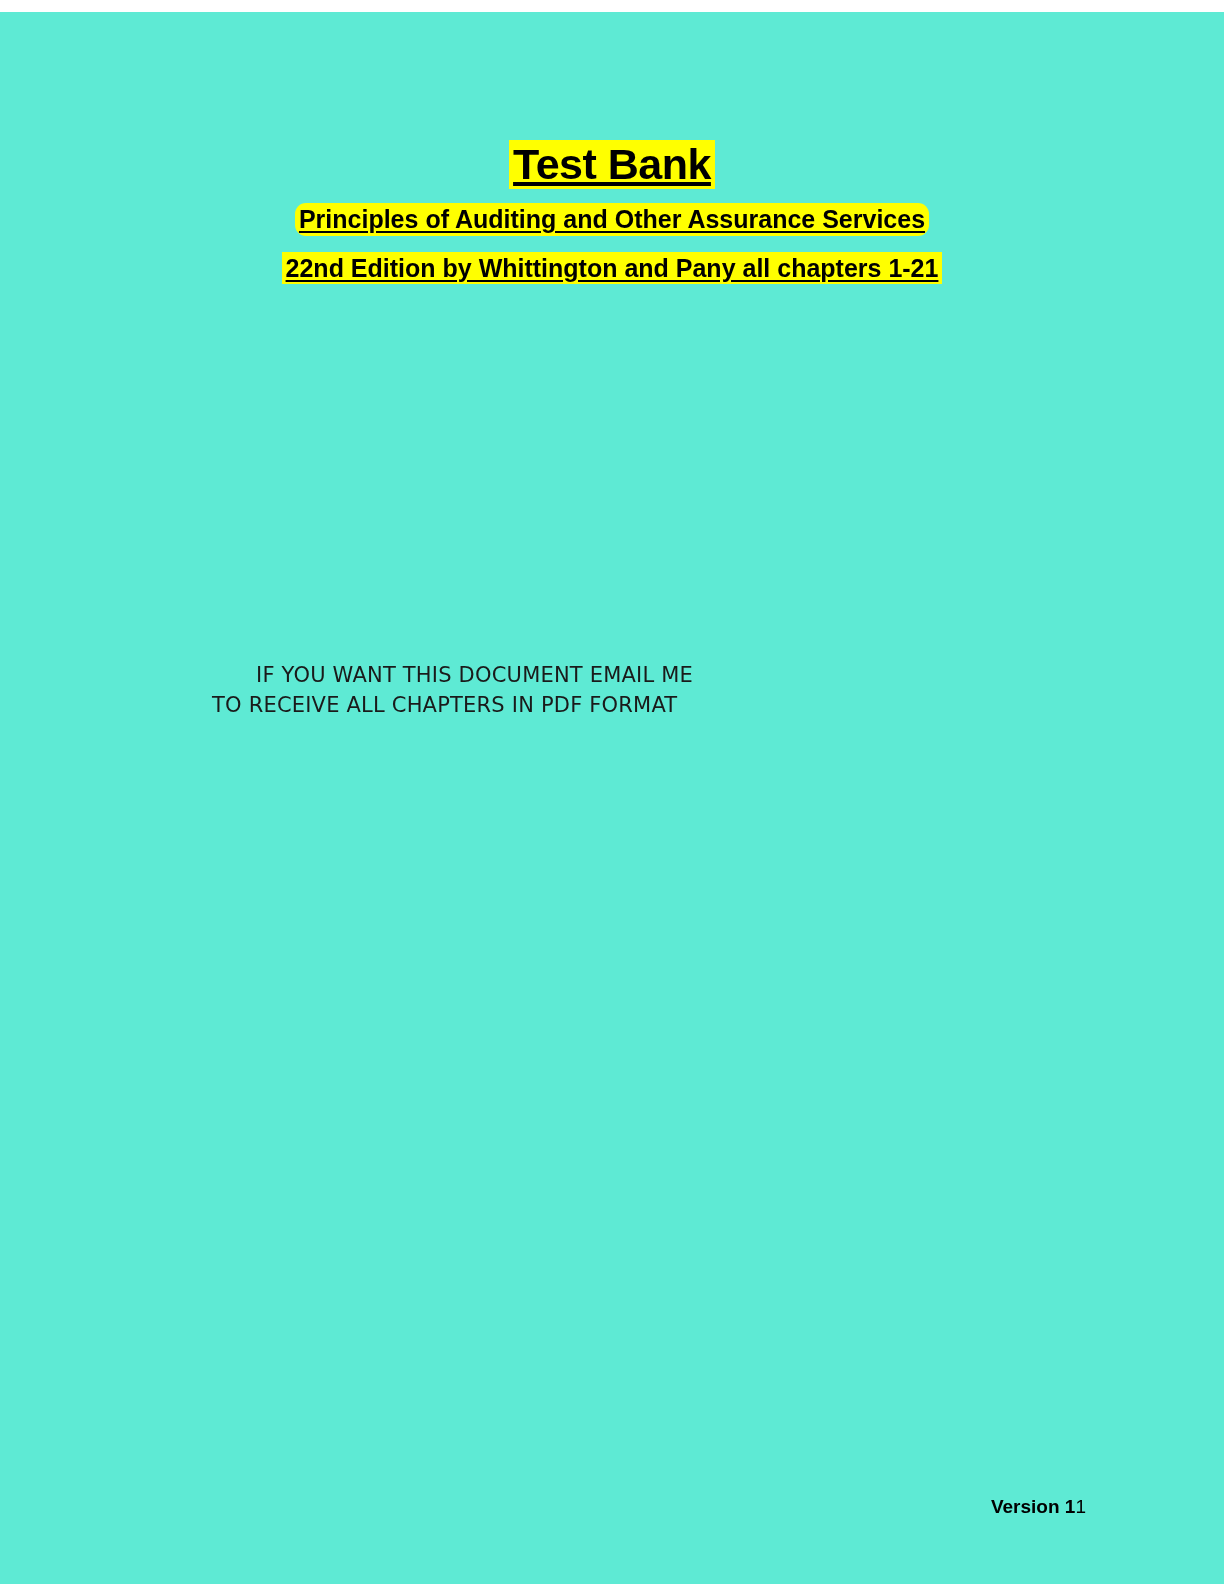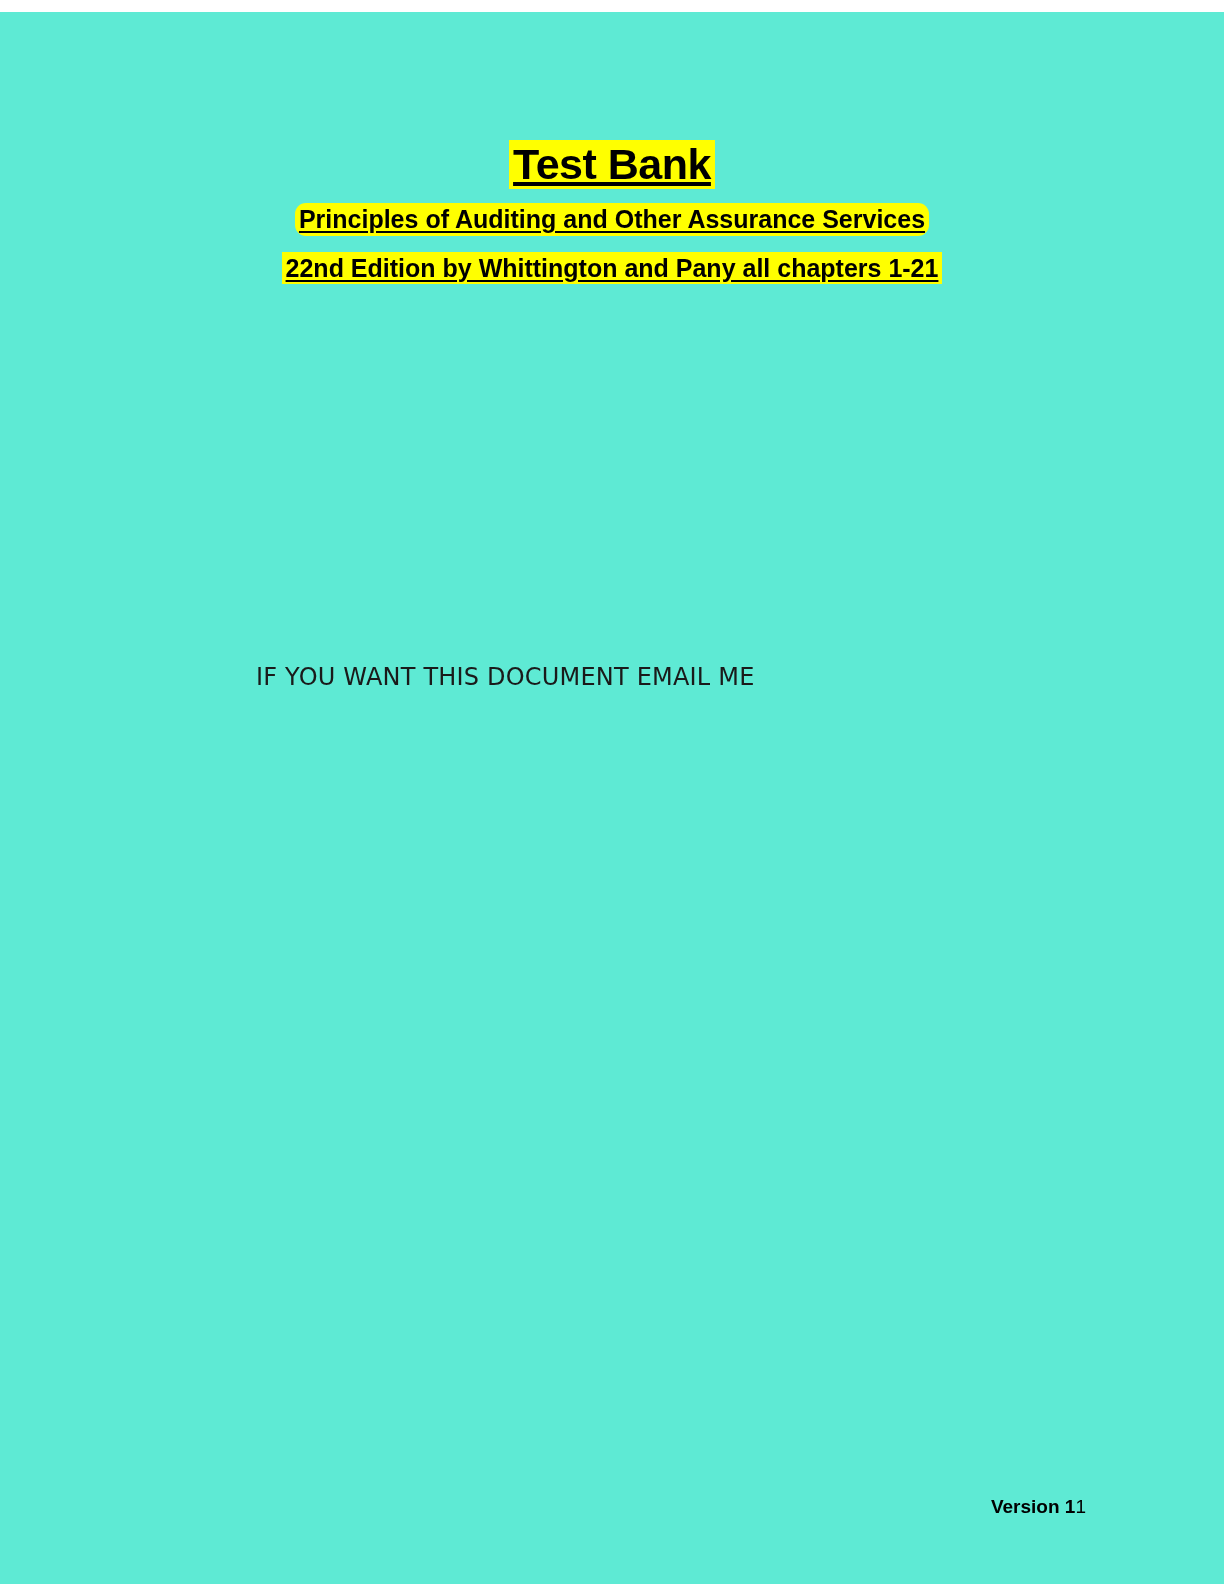--- a/index.html
+++ b/index.html
@@ -64,21 +64,21 @@
     padding: 0 4px;
     line-height: 1.3;
   }
 
   
   .contact-block {
     position: absolute;
     top: 648px;
     left: 212px;
     font-family: "DejaVu Sans", sans-serif;
-    font-size: 24px;
+    font-size: 21px;
     line-height: 1.45;
     color: #1a1a1a;
     letter-spacing: 0.2px;
   }
   .contact-line1 {
     padding-left: 44px;
     white-space: nowrap;
   }
   .contact-email {
     color: #0000cc;
@@ -119,20 +119,21 @@
     <div class="subtitle-line">
       <span class="subtitle">Principles of Auditing and Other Assurance Services</span>
     </div>
     <div class="subtitle2-line">
       <span class="subtitle2">22nd  Edition by Whittington and Pany all chapters 1-21</span>
     </div>
   </div>
 
   <div class="contact-block">
     <div class="contact-line1">IF YOU WANT THIS DOCUMENT EMAIL ME</div>
+    <div class="contact-line3">TO RECEIVE ALL CHAPTERS IN PDF FORMAT</div>
   </div>
 
   <div class="footer">
     <span class="footer-left">Version 1</span>
     <span class="footer-right">1</span>
   </div>
 
 </div>
 
 </body></html>

